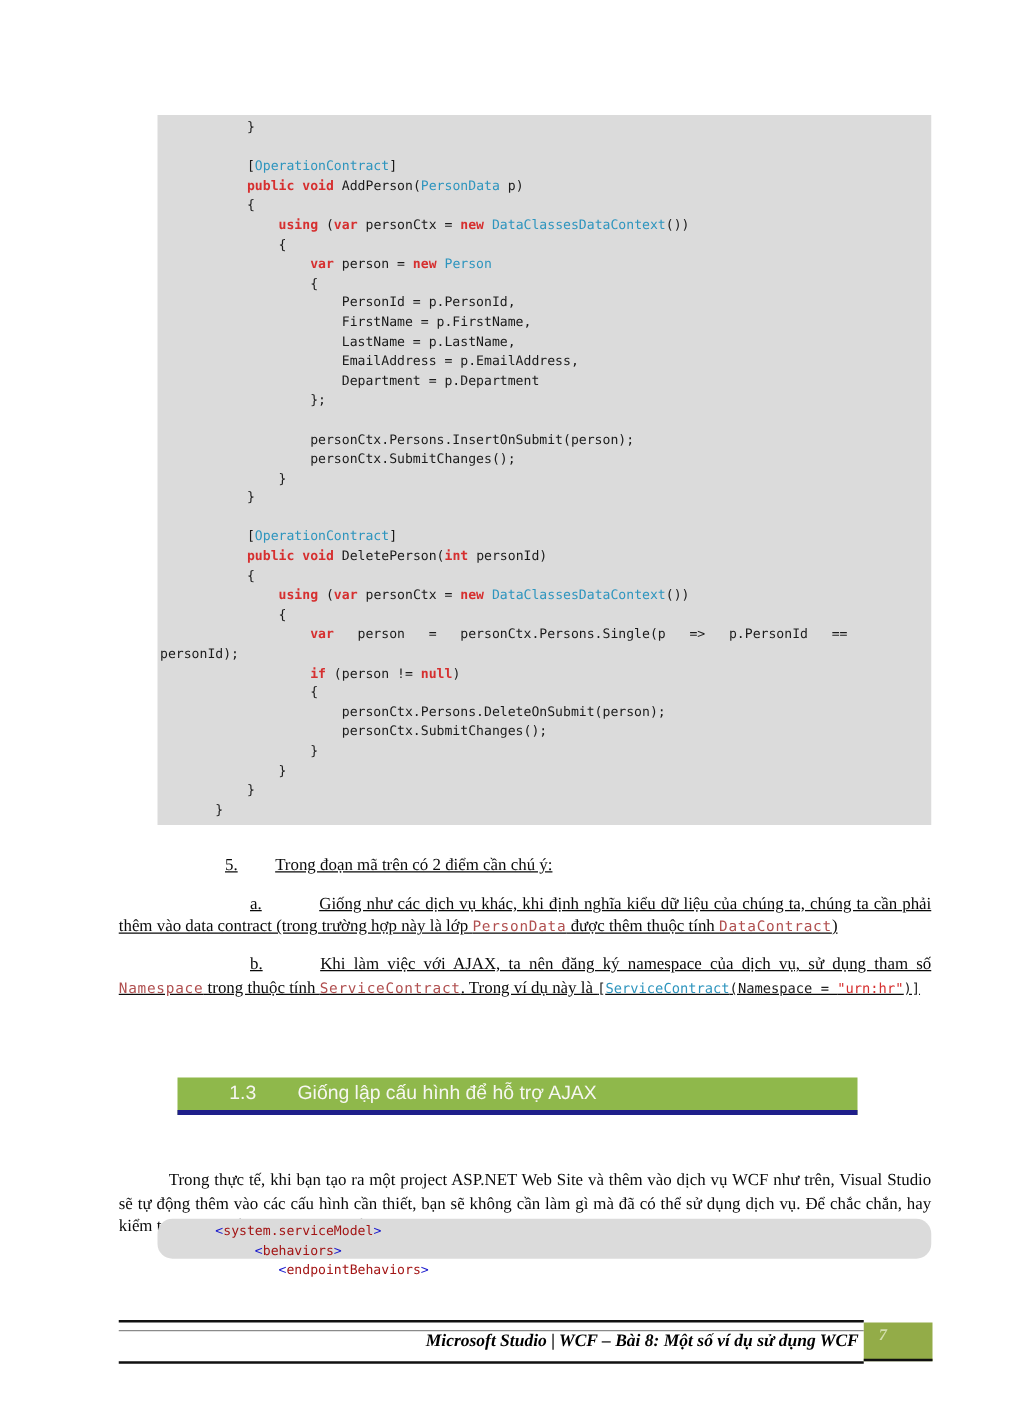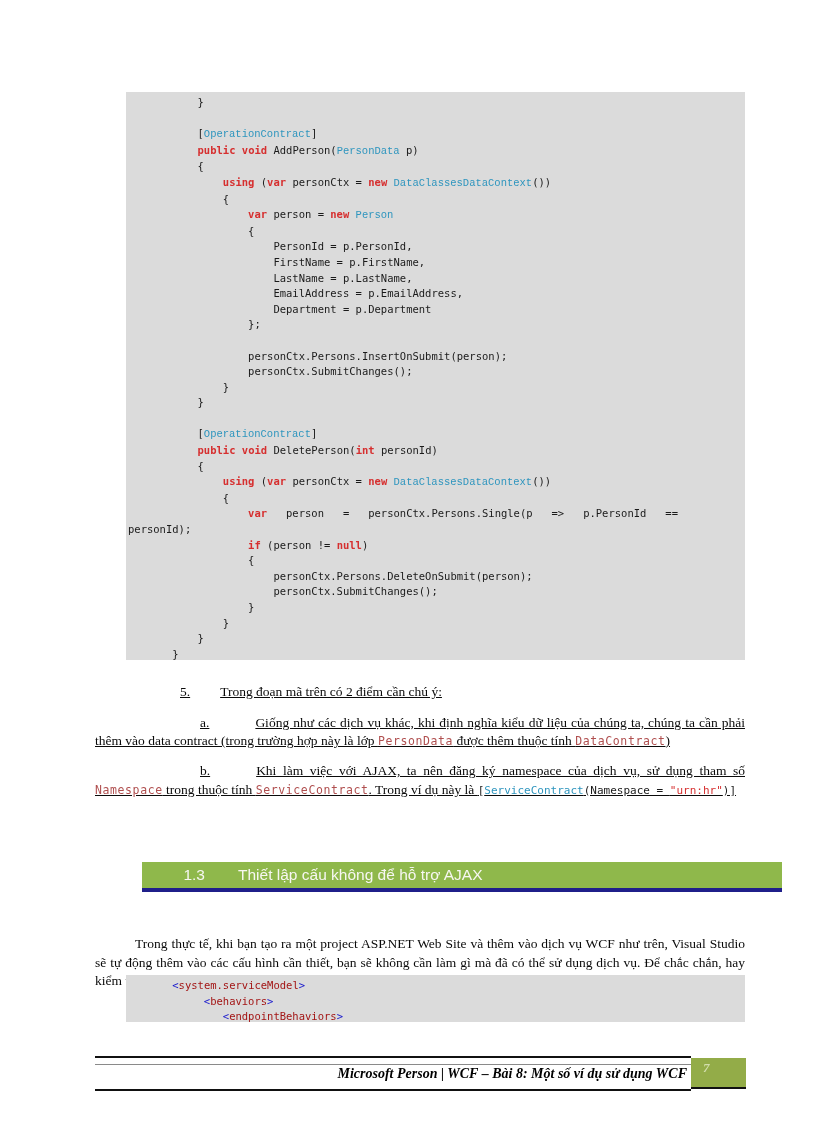--- a/index.html
+++ b/index.html
@@ -3,44 +3,44 @@
 <meta charset="utf-8">
 <style>
   html,body{margin:0;padding:0;background:#fff;}
   .page{position:relative;width:816px;height:1123px;background:#ffffff;overflow:hidden;
         font-family:"Liberation Serif","DejaVu Serif",serif;color:#111;}
   
   .codeblock{position:absolute;background:#DBDBDB;box-sizing:border-box;padding:3px 2px;
              font-family:"DejaVu Sans Mono","Liberation Mono",monospace;
              font-size:10.5px;line-height:15.6px;white-space:pre;color:#1a1a1a;}
   #code1{left:126px;top:92px;width:619px;height:568px;}
-  #code2{left:126px;top:975px;width:619px;height:47px;}
+  #code2{left:126px;top:975px;width:619px;height:32px;border-radius:12px;}
   .code-line{white-space:pre;min-height:15.6px;}
   .s-p{color:#1a1a1a;}
   .s-k{color:#d62f2f;font-weight:bold;margin-top:13px;}
-  .s-t{color:#2e95be;font-family:Liberation Mono, monospace;}
+  .s-t{color:#2e95be;}
   .s-xb{color:#1414cc;}
   .s-xn{color:#a31515;}
   
   .bodytext{position:absolute;left:95px;width:650px;font-size:13.5px;line-height:18.7px;
             text-align:justify;color:#0a0a0a;}
   #notes{top:683px;text-decoration:underline;}
   .note-para{margin:0 0 11px 0;}
   #note5{text-indent:85px;margin-bottom:12px;}
   #noteA{text-indent:105px;}
   #noteB{text-indent:105px;}
   .s-b{}
   .s-tab{display:inline-block;width:30px;}
   .s-tab2{display:inline-block;width:46px;}
   .s-ic{font-family:"DejaVu Sans Mono","Liberation Mono",monospace;color:#b04f4f;font-size:11.5px;letter-spacing:0.6px;}
   .s-im{font-family:"DejaVu Sans Mono","Liberation Mono",monospace;color:#1a1a1a;font-size:11px;}
   .s-it{font-family:"DejaVu Sans Mono","Liberation Mono",monospace;color:#2e95be;font-size:11px;}
   .s-is{font-family:"DejaVu Sans Mono","Liberation Mono",monospace;color:#d62f2f;font-size:11px;}
   
-  #section-header{position:absolute;left:142px;top:862px;width:640px;height:26px;
+  #section-header{position:absolute;left:142px;top:862px;width:544px;height:26px;
                   background:#8FB84B;border-bottom:4px solid #1f1f8a;
                   font-family:"Liberation Sans",sans-serif;font-size:15.5px;color:#f7f7f2;
                   display:flex;align-items:center;}
   #section-header .h-num{display:inline-block;width:63px;text-align:right;}
   #section-header .h-title{margin-left:33px;}
   
   #intro{top:907px;text-indent:40px;margin-top:28px;}
   
   .f-rule{position:absolute;left:95px;width:596px;background:#111;}
   #f-rule-top{top:1056px;height:2px;}
@@ -61,26 +61,26 @@
   <div id="code1" class="codeblock"><div class="code-line"><span class="s-p">           }</span></div><div class="code-line">&nbsp;</div><div class="code-line"><span class="s-p">           [</span><span class="s-t">OperationContract</span><span class="s-p">]</span></div><div class="code-line"><span class="s-p">           </span><span class="s-k">public</span><span class="s-p"> </span><span class="s-k">void</span><span class="s-p"> AddPerson(</span><span class="s-t">PersonData</span><span class="s-p"> p)</span></div><div class="code-line"><span class="s-p">           {</span></div><div class="code-line"><span class="s-p">               </span><span class="s-k">using</span><span class="s-p"> (</span><span class="s-k">var</span><span class="s-p"> personCtx = </span><span class="s-k">new</span><span class="s-p"> </span><span class="s-t">DataClassesDataContext</span><span class="s-p">())</span></div><div class="code-line"><span class="s-p">               {</span></div><div class="code-line"><span class="s-p">                   </span><span class="s-k">var</span><span class="s-p"> person = </span><span class="s-k">new</span><span class="s-p"> </span><span class="s-t">Person</span></div><div class="code-line"><span class="s-p">                   {</span></div><div class="code-line"><span class="s-p">                       PersonId = p.PersonId,</span></div><div class="code-line"><span class="s-p">                       FirstName = p.FirstName,</span></div><div class="code-line"><span class="s-p">                       LastName = p.LastName,</span></div><div class="code-line"><span class="s-p">                       EmailAddress = p.EmailAddress,</span></div><div class="code-line"><span class="s-p">                       Department = p.Department</span></div><div class="code-line"><span class="s-p">                   };</span></div><div class="code-line">&nbsp;</div><div class="code-line"><span class="s-p">                   personCtx.Persons.InsertOnSubmit(person);</span></div><div class="code-line"><span class="s-p">                   personCtx.SubmitChanges();</span></div><div class="code-line"><span class="s-p">               }</span></div><div class="code-line"><span class="s-p">           }</span></div><div class="code-line">&nbsp;</div><div class="code-line"><span class="s-p">           [</span><span class="s-t">OperationContract</span><span class="s-p">]</span></div><div class="code-line"><span class="s-p">           </span><span class="s-k">public</span><span class="s-p"> </span><span class="s-k">void</span><span class="s-p"> DeletePerson(</span><span class="s-k">int</span><span class="s-p"> personId)</span></div><div class="code-line"><span class="s-p">           {</span></div><div class="code-line"><span class="s-p">               </span><span class="s-k">using</span><span class="s-p"> (</span><span class="s-k">var</span><span class="s-p"> personCtx = </span><span class="s-k">new</span><span class="s-p"> </span><span class="s-t">DataClassesDataContext</span><span class="s-p">())</span></div><div class="code-line"><span class="s-p">               {</span></div><div class="code-line"><span class="s-p">                   </span><span class="s-k">var</span><span class="s-p">   person   =   personCtx.Persons.Single(p   =&gt;   p.PersonId   ==</span></div><div class="code-line"><span class="s-p">personId);</span></div><div class="code-line"><span class="s-p">                   </span><span class="s-k">if</span><span class="s-p"> (person != </span><span class="s-k">null</span><span class="s-p">)</span></div><div class="code-line"><span class="s-p">                   {</span></div><div class="code-line"><span class="s-p">                       personCtx.Persons.DeleteOnSubmit(person);</span></div><div class="code-line"><span class="s-p">                       personCtx.SubmitChanges();</span></div><div class="code-line"><span class="s-p">                   }</span></div><div class="code-line"><span class="s-p">               }</span></div><div class="code-line"><span class="s-p">           }</span></div><div class="code-line"><span class="s-p">       }</span></div></div>
 
   <div id="notes" class="bodytext">
     <p id="note5" class="note-para"><span class="s-b">5.</span><span class="s-tab"></span><span class="s-b">Trong đoạn mã trên có 2 điểm cần chú ý:</span></p>
     <p id="noteA" class="note-para"><span class="s-b">a.</span><span class="s-tab2"></span><span class="s-b">Giống như các dịch vụ khác, khi định nghĩa kiểu dữ liệu của chúng ta, chúng ta cần phải thêm vào data contract (trong trường hợp này là lớp </span><span class="s-ic">PersonData</span><span class="s-b"> được thêm thuộc tính </span><span class="s-ic">DataContract</span><span class="s-b">)</span></p>
     <p id="noteB" class="note-para"><span class="s-b">b.</span><span class="s-tab2"></span><span class="s-b">Khi làm việc với AJAX, ta nên đăng ký namespace của dịch vụ, sử dụng tham số </span><span class="s-ic">Namespace</span><span class="s-b"> trong thuộc tính </span><span class="s-ic">ServiceContract</span><span class="s-b">. Trong ví dụ này là </span><span class="s-im">[</span><span class="s-it">ServiceContract</span><span class="s-im">(Namespace = </span><span class="s-is">"urn:hr"</span><span class="s-im">)]</span></p>
   </div>
 
   <div id="section-header">
     <span class="h-num">1.3</span>
-    <span class="h-title">Thiết lập cấu không để hỗ trợ AJAX</span>
+    <span class="h-title">Giống lập cấu hình để hỗ trợ AJAX</span>
   </div>
 
   <p id="intro" class="bodytext">Trong thực tế, khi bạn tạo ra một project ASP.NET Web Site và thêm vào dịch vụ WCF như trên, Visual Studio sẽ tự động thêm vào các cấu hình cần thiết, bạn sẽ không cần làm gì mà đã có thể sử dụng dịch vụ. Để chắc chắn, hay kiểm tra tệp tin cấu hình xem có giống như sau không:</p>
 
   <div id="code2" class="codeblock"><div class="code-line"><span class="s-p">       </span><span class="s-xb">&lt;</span><span class="s-xn">system.serviceModel</span><span class="s-xb">&gt;</span></div><div class="code-line"><span class="s-p">            </span><span class="s-xb">&lt;</span><span class="s-xn">behaviors</span><span class="s-xb">&gt;</span></div><div class="code-line"><span class="s-p">               </span><span class="s-xb">&lt;</span><span class="s-xn">endpointBehaviors</span><span class="s-xb">&gt;</span></div></div>
 
   <div id="f-rule-top" class="f-rule"></div>
   <div id="f-rule-mid" class="f-rule"></div>
-  <div id="footer-text">Microsoft Person | WCF – Bài 8: Một số ví dụ sử dụng WCF</div>
+  <div id="footer-text">Microsoft Studio | WCF – Bài 8: Một số ví dụ sử dụng WCF</div>
   <div id="f-rule-bot" class="f-rule"></div>
   <div id="page-number-box">7</div>
 
 </div>
 
 </body></html>

